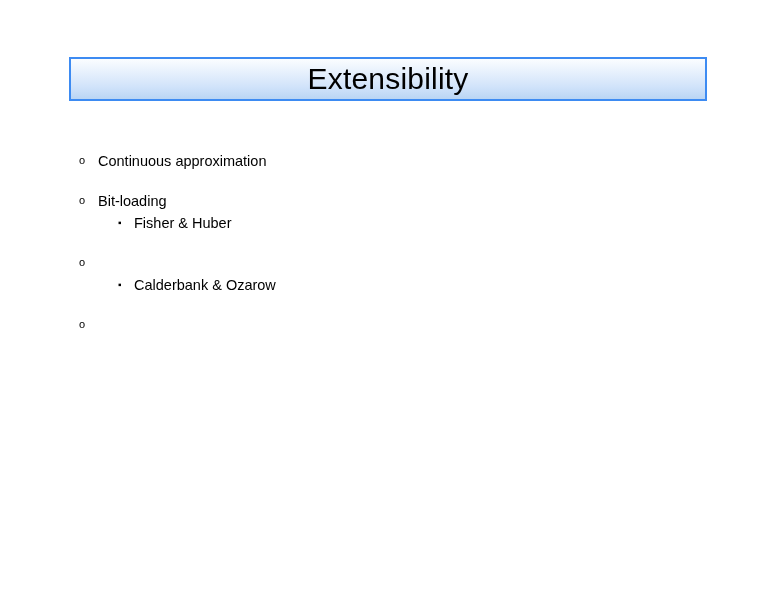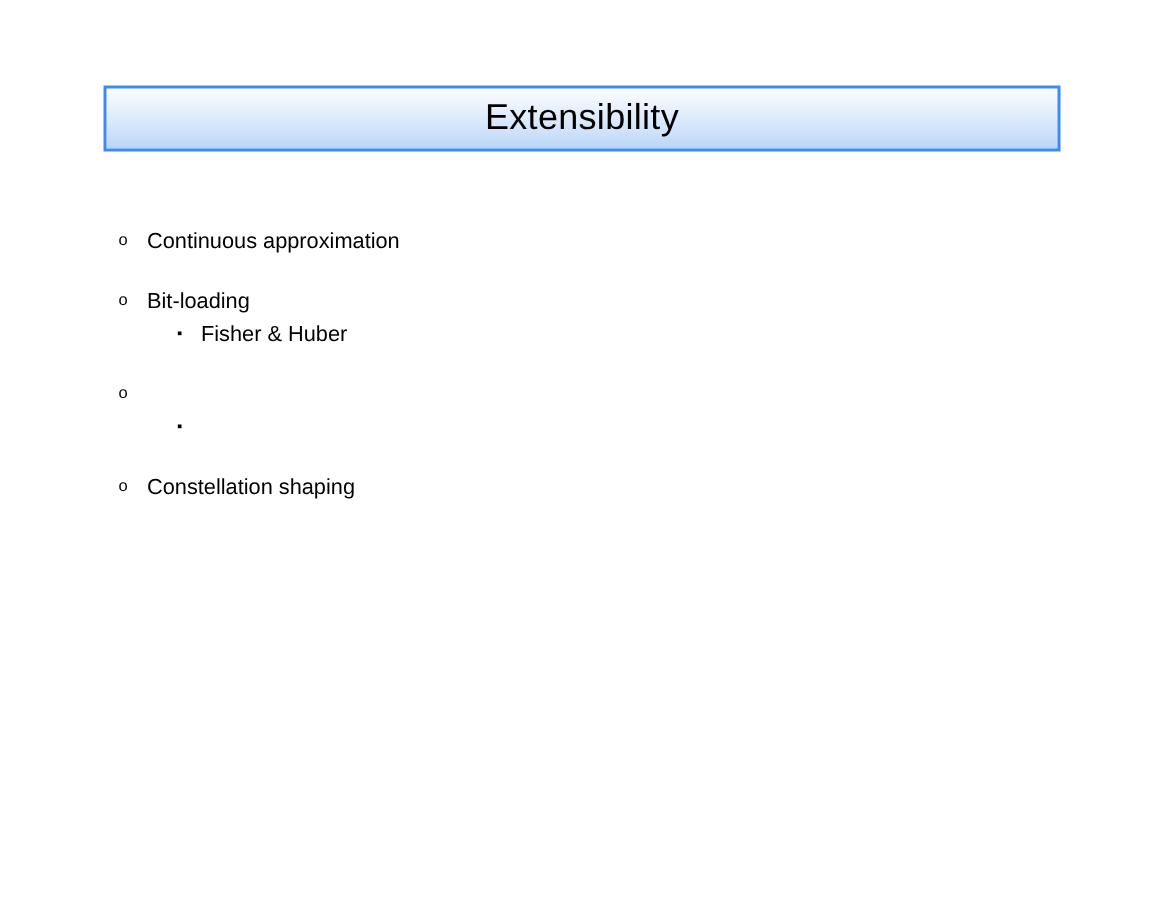--- a/index.html
+++ b/index.html
@@ -29,21 +29,21 @@
     width: 638px;
     height: 44px;
     box-sizing: border-box;
     border: 2px solid #3d8bf2;
     background: linear-gradient(to bottom, #fbfdff 0%, #e3eefc 40%, #cfe2fa 72%, #b9d5f4 100%);
     display: flex;
     align-items: center;
     justify-content: center;
   }
   .title-text {
-    font-size: 24px;
+    font-size: 30px;
     line-height: 1;
     color: #000000;
     letter-spacing: 0.2px;
     white-space: nowrap;
   }
 
   
   .body {
     position: absolute;
     left: 79px;
@@ -126,24 +126,24 @@
     <div class="gap-lg"></div>
 
     <div class="bullet level1">
       <span class="marker">o</span>
     </div>
 
     <div class="gap-sm"></div>
 
     <div class="bullet level2">
       <span class="marker">▪</span>
+      <span class="label">Calderbank &amp; Ozarow</span>
     </div>
 
     <div class="gap-lg"></div>
 
     <div class="bullet level1">
       <span class="marker">o</span>
-      <span class="label">Constellation shaping</span>
     </div>
 
   </div>
 
 </div>
 
 </body></html>

